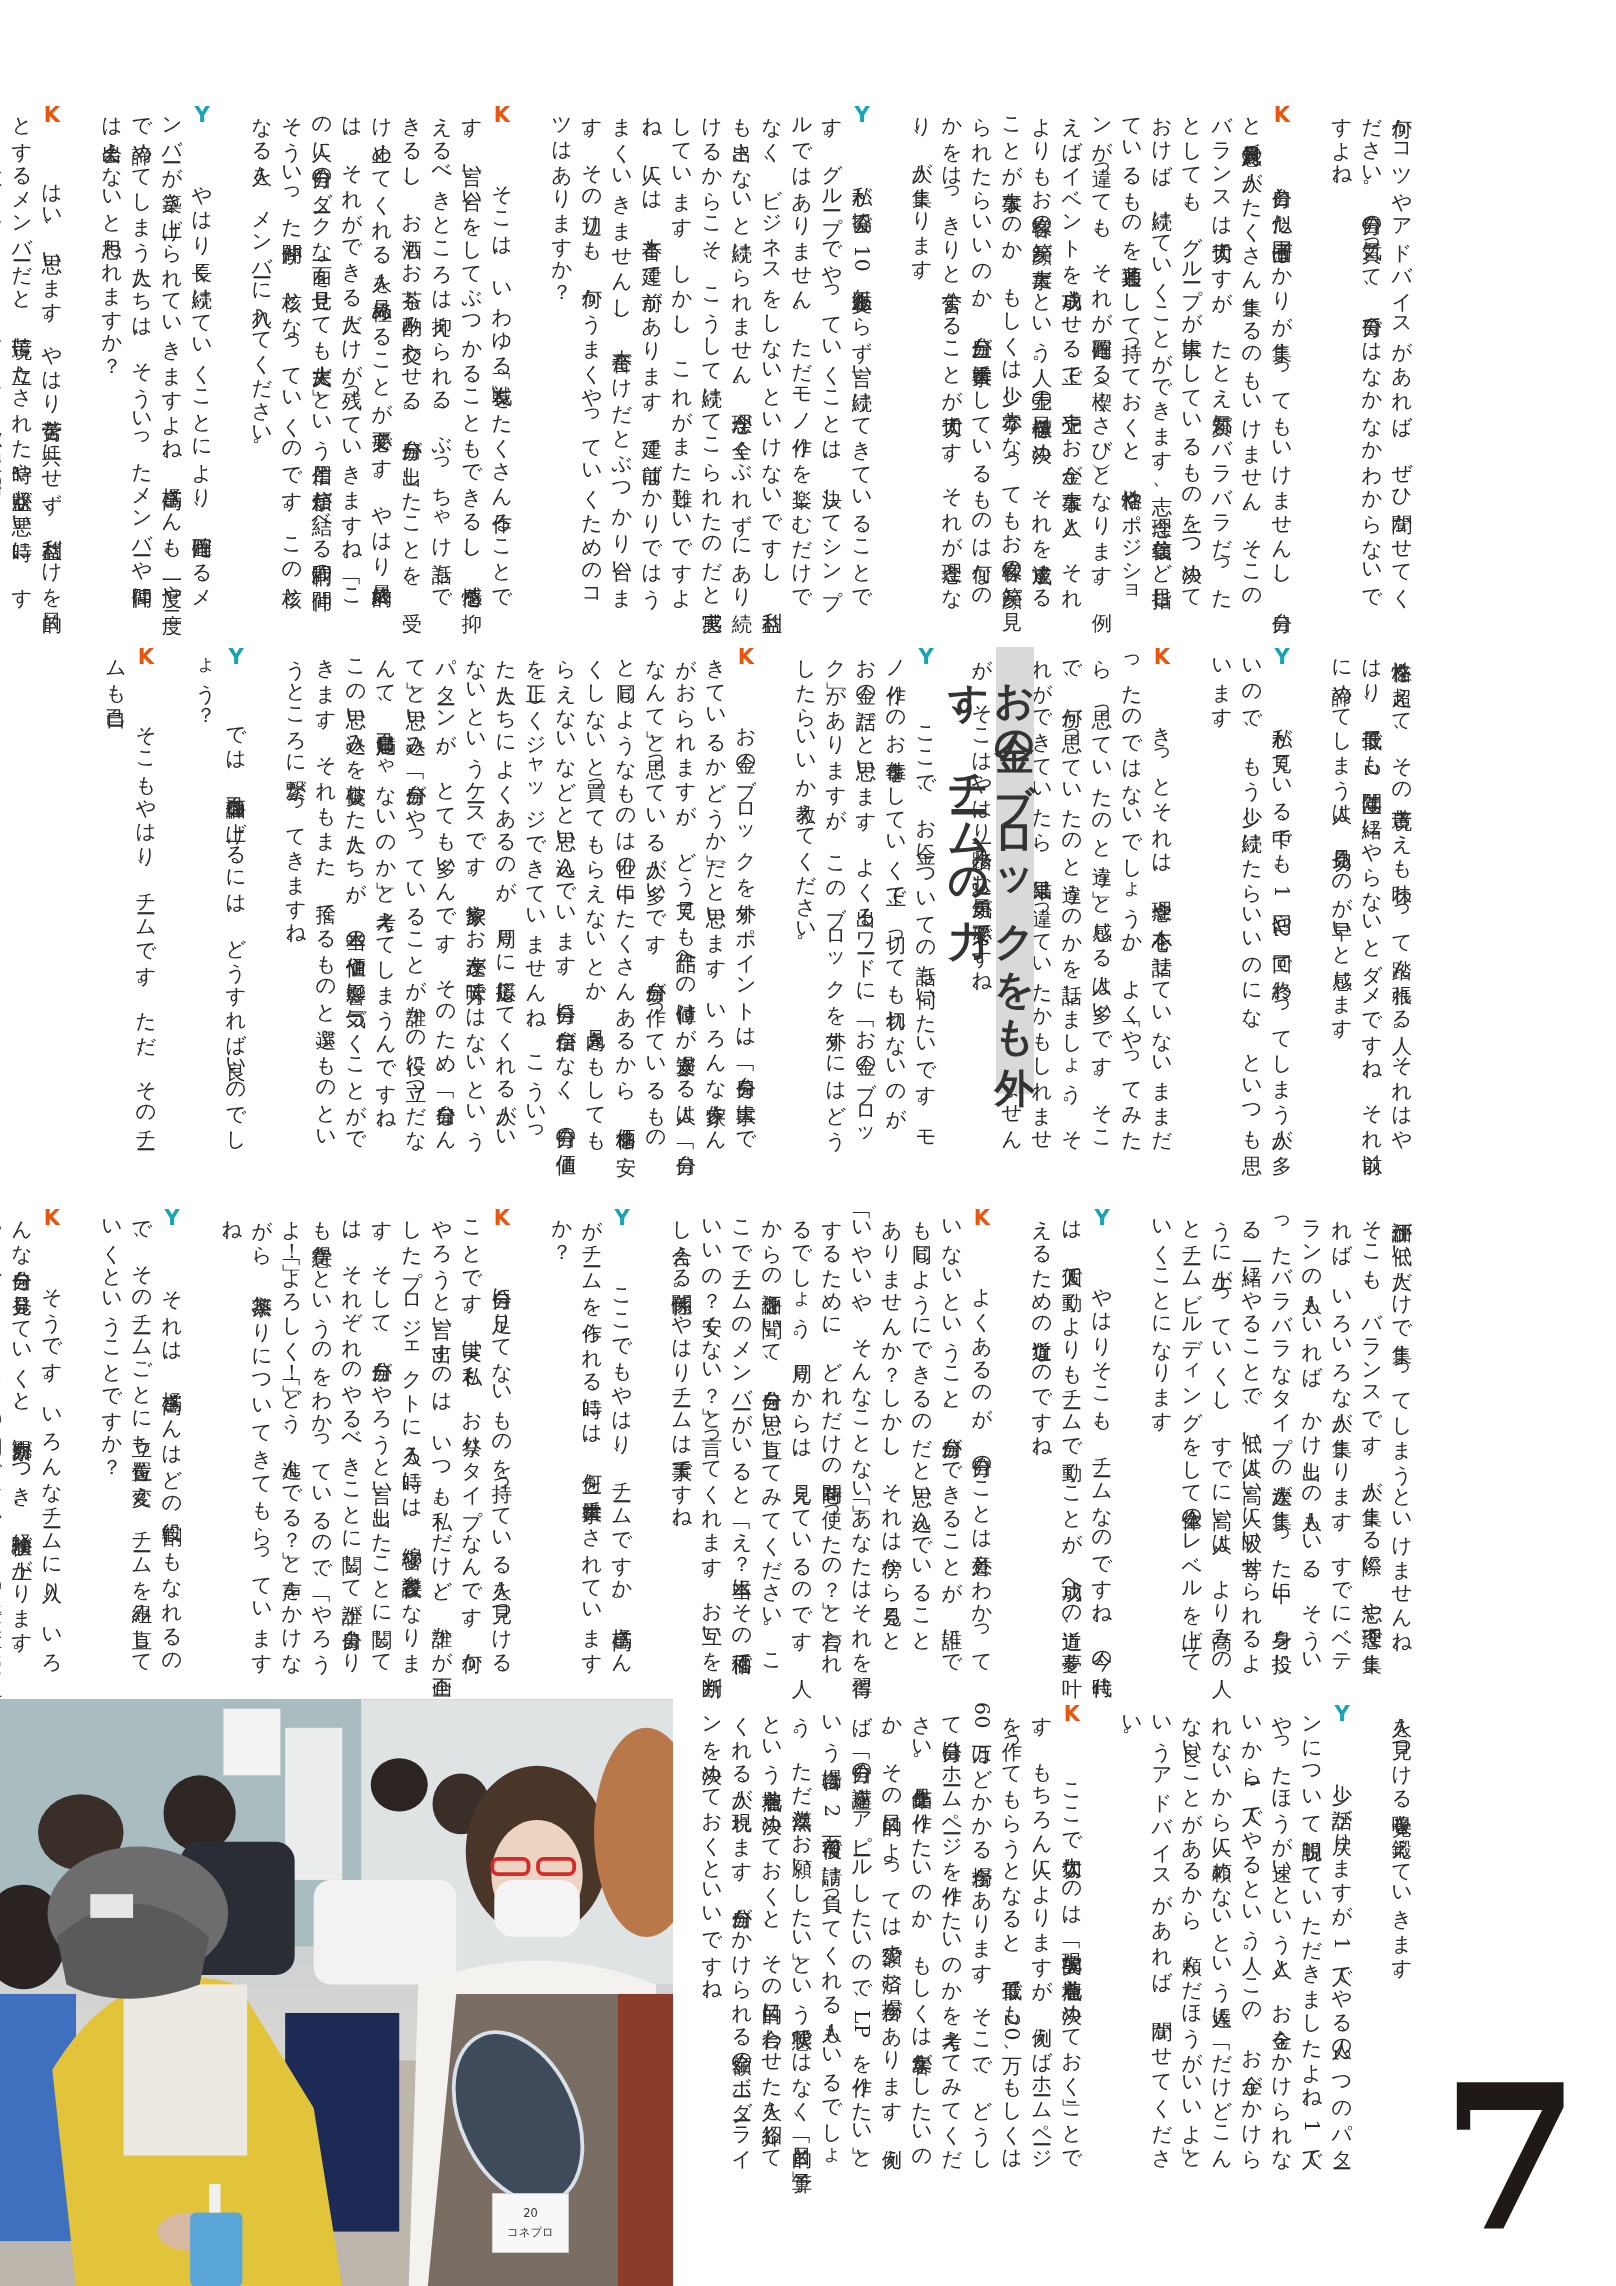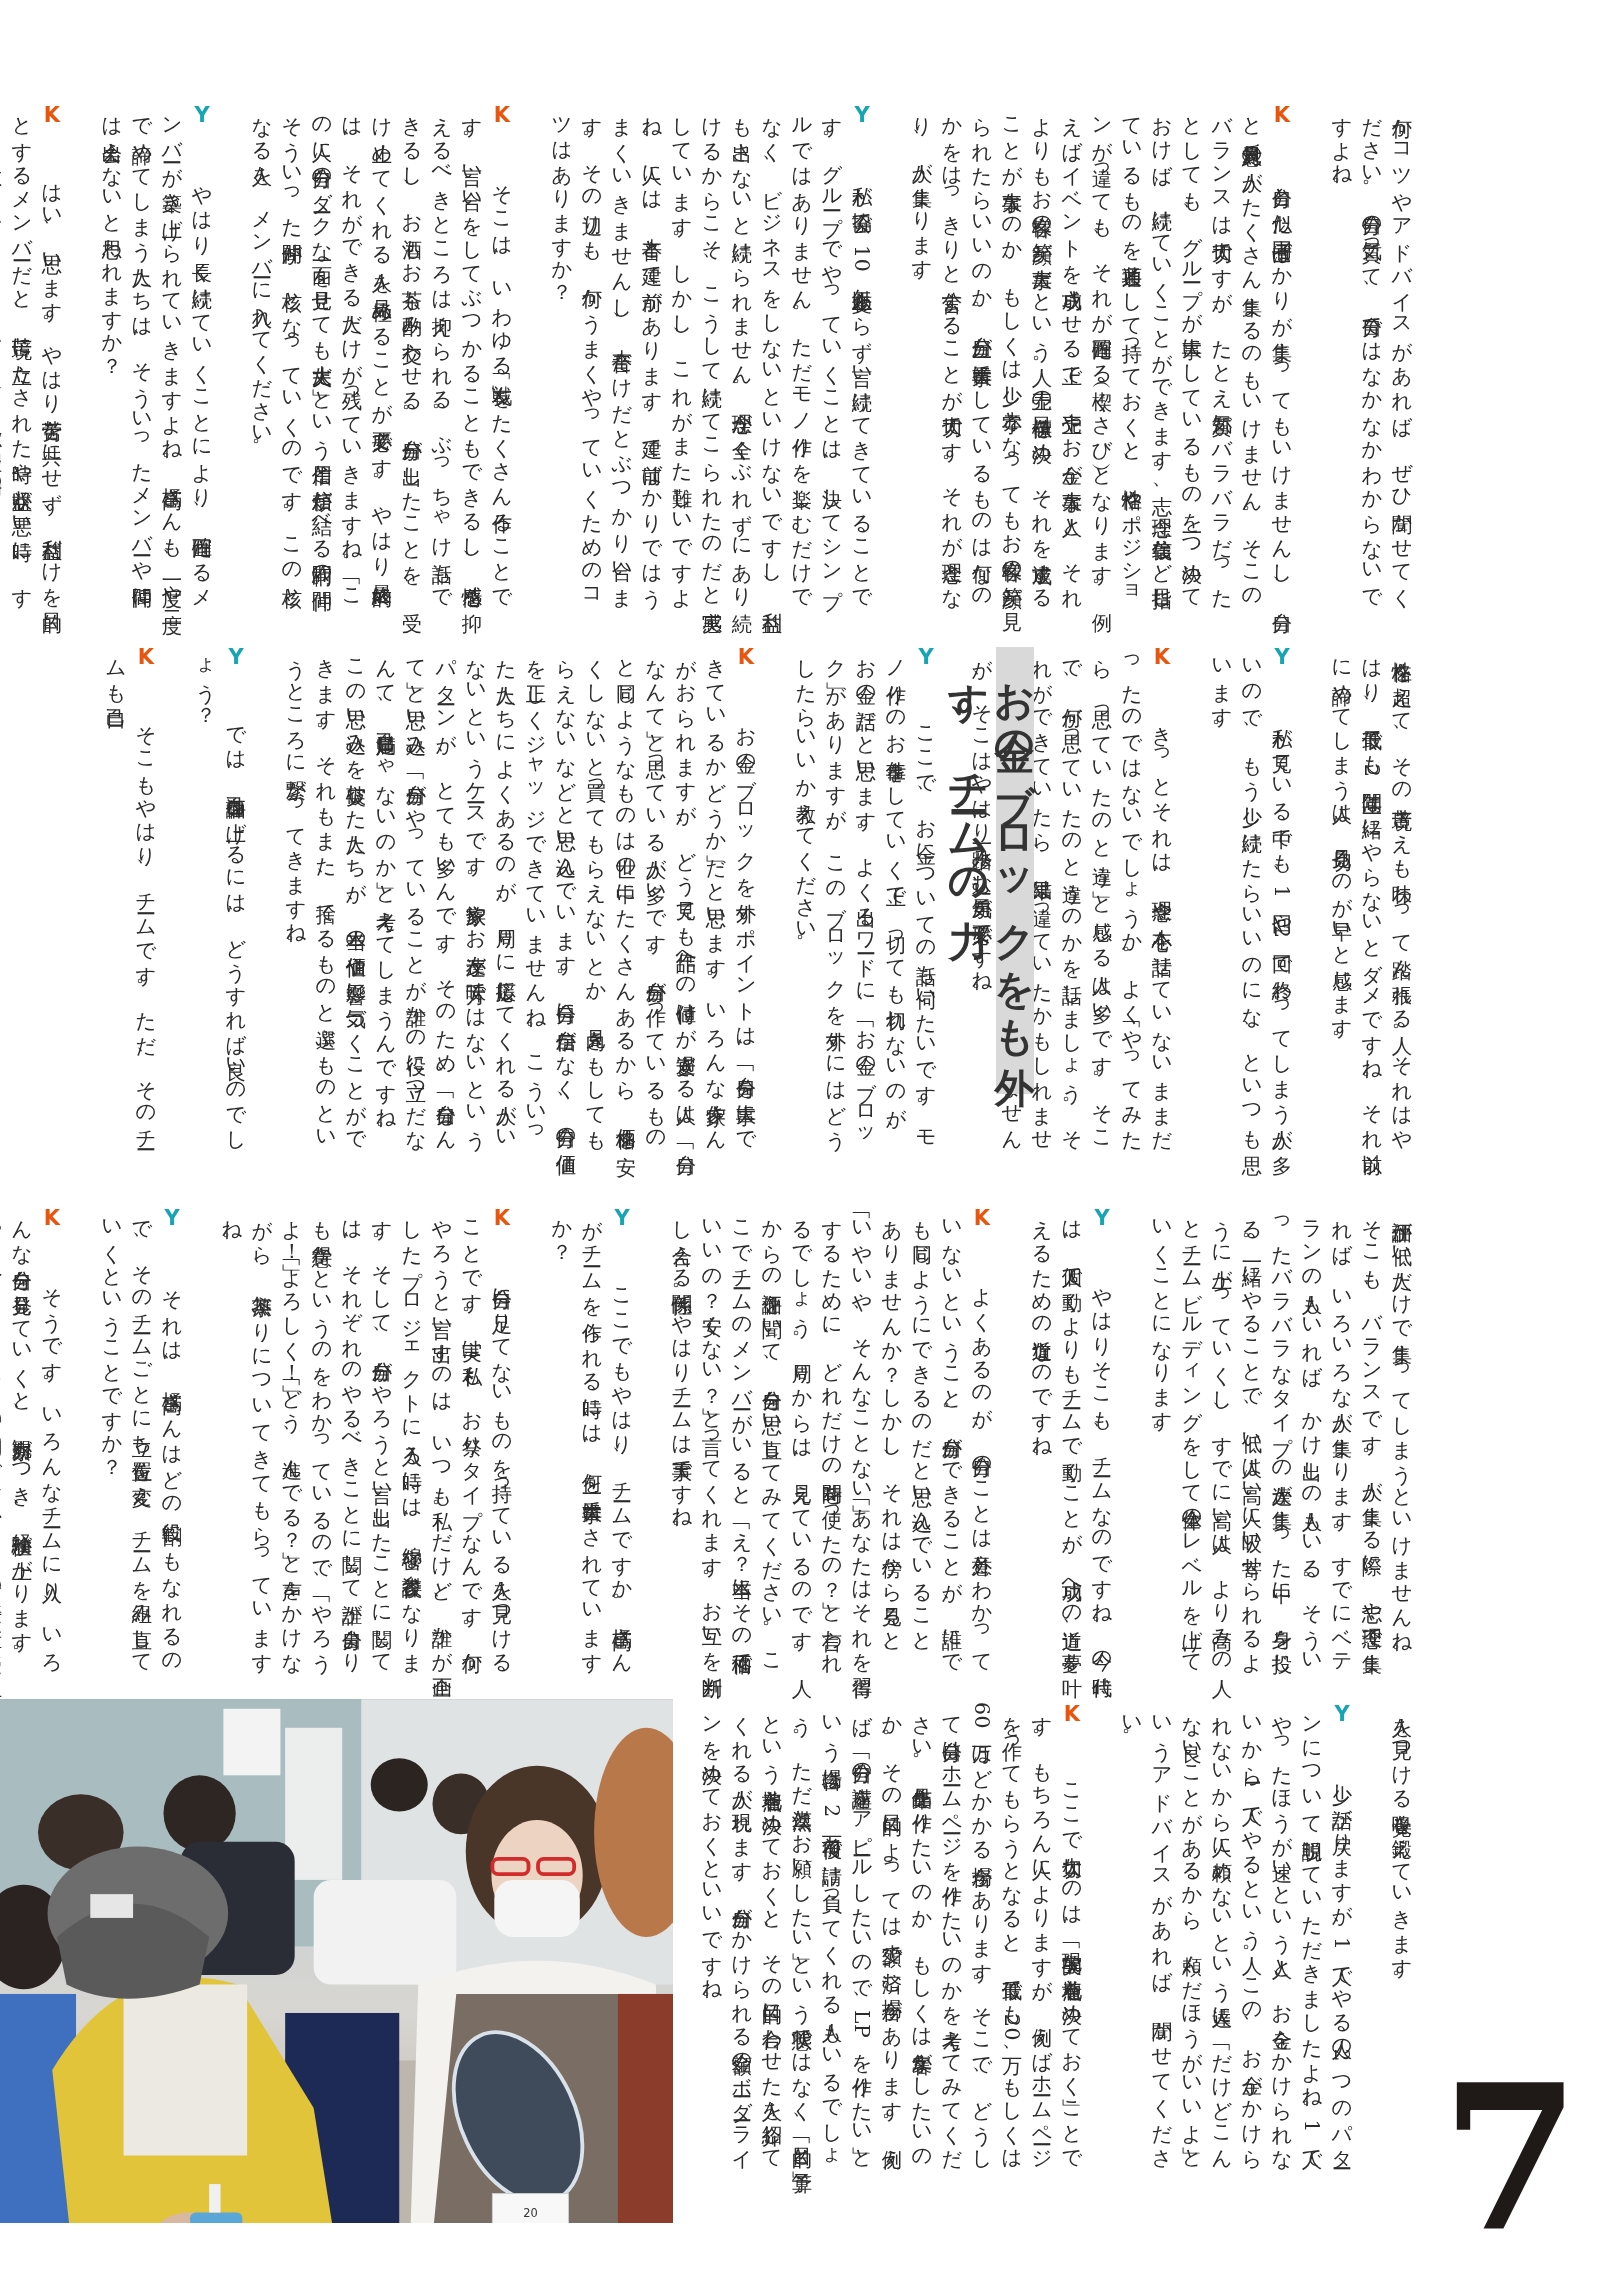--- a/index.html
+++ b/index.html
@@ -11,21 +11,21 @@
   .para { margin: 0; }
   .spk { font-family: "DejaVu Sans", "Liberation Sans", sans-serif; font-weight: bold; font-size: 21px;
          display: inline-block; margin-bottom: 21px; text-orientation: upright; }
   .spk-K { color: #e8550e; }
   .spk-Y { color: #17a5b4; }
   .gap { display: block; height: 0; margin-left: 30px; }
   .heading-wrap { position: absolute; left: 946px; top: 647px; width: 95px; height: 447px; }
   .heading-bar { position: absolute; left: 50px; top: 0; width: 38px; height: 447px; background: #d9d9da; }
   .heading { position: absolute; left: 0; top: 7.6px; writing-mode: vertical-rl; font-family: "DejaVu Sans", "Liberation Sans", sans-serif;
              font-weight: bold; font-size: 40px; line-height: 46px; color: #333333; letter-spacing: 1.9px; }
-  .photo { position: absolute; left: 0; top: 1699px; width: 673px; height: 524px; overflow: hidden;
+  .photo { position: absolute; left: 0; top: 1699px; width: 673px; height: 588px; overflow: hidden;
            background: linear-gradient(180deg, #9fb3b6 0%, #c9d0d2 35%, #d8d6d2 60%, #b9b0a6 100%); }
   .photo svg { position: absolute; left: 0; top: 0; }
   .pagenum { position: absolute; left: 1441px; top: 2078px; font-family: "DejaVu Serif", "Liberation Serif", serif;
              font-size: 200px; line-height: 162px; font-weight: bold; color: #1f1a17; }
 </style>
 </head>
 <body>
 
 <div class="band" style="left: 95px; top: 103px; width: 1322px; height: 495px;">
   <p class="para"><span>何かコツやアドバイスがあれば、ぜひ聞かせてください。自分の気質って、自分ではなかなかわからないですよね。</span></p>

